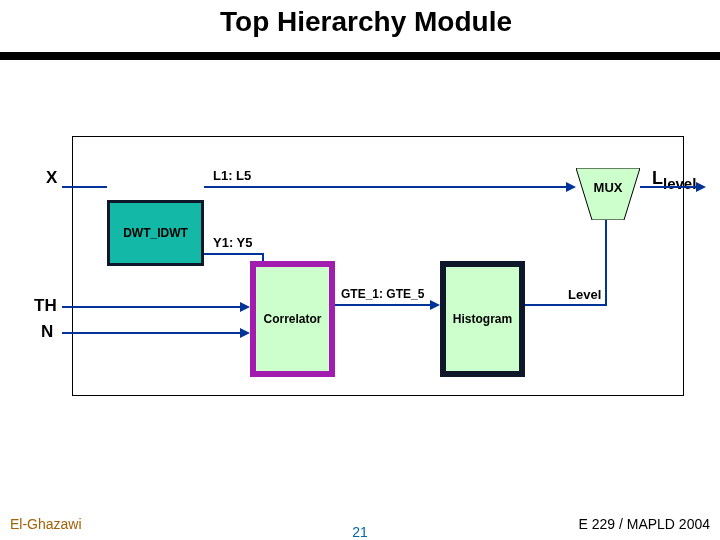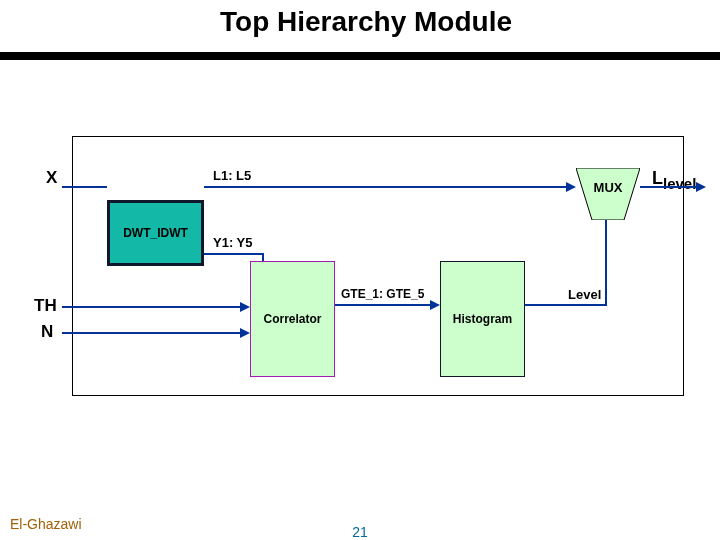--- a/index.html
+++ b/index.html
@@ -1,22 +1,22 @@
 <!DOCTYPE html>
 <html><head>
 <meta charset="utf-8">
 <style>
   html,body{margin:0;padding:0;width:720px;height:540px;background:#fff;font-family:Arial,Helvetica,sans-serif;overflow:hidden}
   .stage{position:relative;width:720px;height:540px}
   .title{position:absolute;left:12px;right:0;top:6px;text-align:center;font-size:28px;font-weight:700;color:#000}
   .hr{position:absolute;left:0;right:0;top:52px;height:8px;background:#000}
   .frame{position:absolute;left:72px;top:136px;width:612px;height:260px;border:1px solid #000;box-sizing:border-box}
   .dwt{position:absolute;left:107px;top:200px;width:97px;height:66px;background:#14b8a6;border:3px solid #0f172a;box-sizing:border-box;display:flex;align-items:center;justify-content:center;font-size:12px;font-weight:700}
-  .corr{position:absolute;left:250px;top:261px;width:85px;height:116px;background:#ccffcc;border:1px solid #a21caf;box-sizing:border-box;display:flex;align-items:center;justify-content:center;font-size:12px;font-weight:700;text-align:center}
-  .hist{position:absolute;left:440px;top:261px;width:85px;height:116px;background:#ccffcc;border:1px solid #0f172a;box-sizing:border-box;display:flex;align-items:center;justify-content:center;font-size:12px;font-weight:700}
+  .corr{position:absolute;left:250px;top:261px;width:85px;height:116px;background:#ccffcc;border:6px solid #a21caf;box-sizing:border-box;display:flex;align-items:center;justify-content:center;font-size:12px;font-weight:700;text-align:center}
+  .hist{position:absolute;left:440px;top:261px;width:85px;height:116px;background:#ccffcc;border:6px solid #0f172a;box-sizing:border-box;display:flex;align-items:center;justify-content:center;font-size:12px;font-weight:700}
   .mux{position:absolute;left:576px;top:168px;width:64px;height:52px}
   .mux svg{width:100%;height:100%}
   .mux-lbl{position:absolute;left:576px;top:180px;width:64px;text-align:center;font-size:13px;font-weight:700}
   .txt{position:absolute;font-size:13px;font-weight:700;color:#000}
   .txt.small{font-size:12px}
   .txt.big{font-size:17px}
   .line{position:absolute;background:#013399}
   .arrow-r{position:absolute;width:0;height:0;border-top:5px solid transparent;border-bottom:5px solid transparent;border-left:10px solid #013399}
   .foot-l{position:absolute;left:10px;bottom:8px;font-size:14px;color:#a16207}
   .foot-c{position:absolute;left:0;right:0;bottom:0;text-align:center;font-size:14px;color:#0369a1}
@@ -74,14 +74,15 @@
   <div class="arrow-r" style="left:430px;top:300px"></div>
 
   <div class="line" style="left:525px;top:304px;width:82px;height:2px"></div>
   <div class="line" style="left:605px;top:220px;width:2px;height:86px"></div>
 
   <div class="line" style="left:640px;top:186px;width:56px;height:2px"></div>
   <div class="arrow-r" style="left:696px;top:182px"></div>
 
   <div class="foot-l">El-Ghazawi</div>
   <div class="foot-c">21</div>
+  <div class="foot-r">E 229 / MAPLD 2004</div>
 
 </div>
 
 </body></html>

